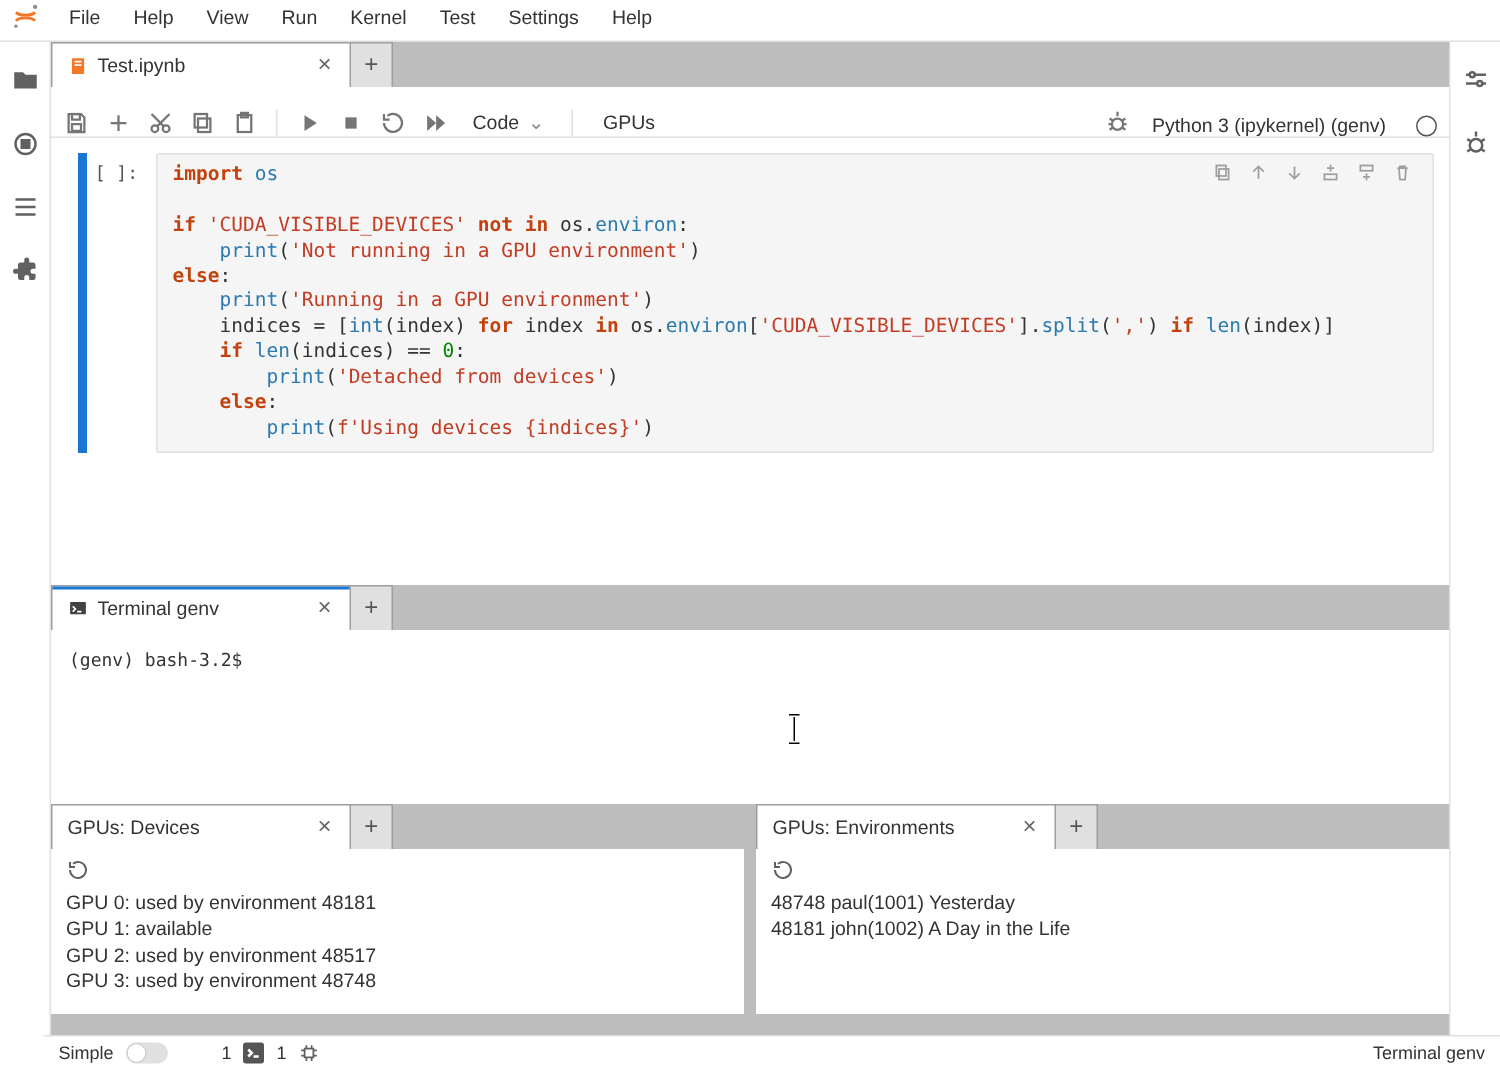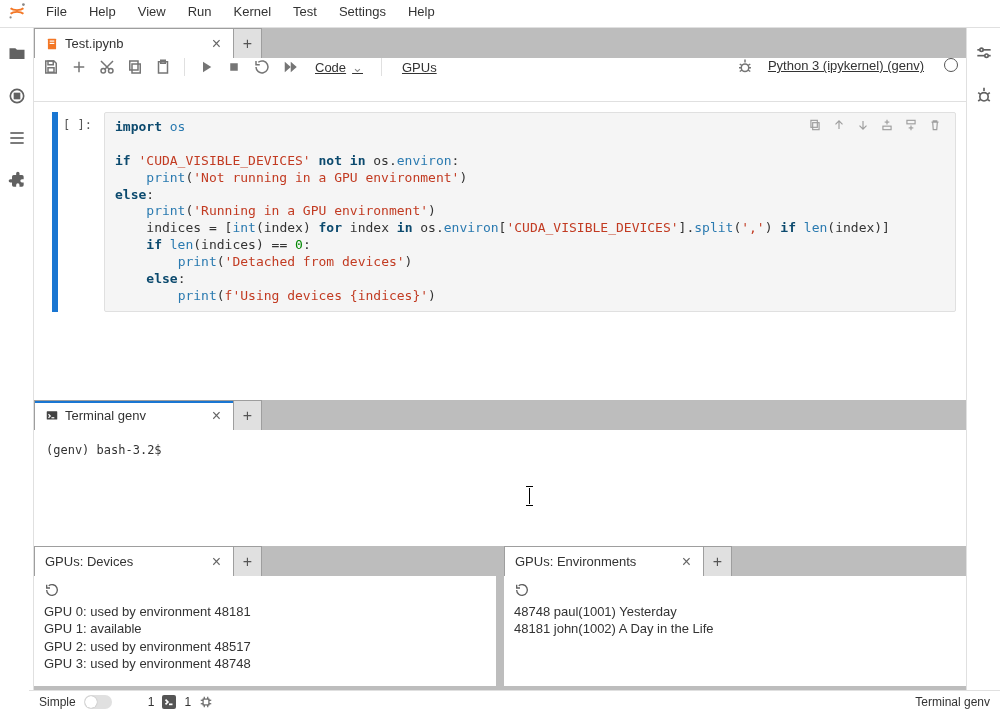--- a/index.html
+++ b/index.html
@@ -22,42 +22,42 @@
 
 
 .tabbar { height: 30px; display: flex; align-items: stretch; background: #bdbdbd; }
 .tab { display: flex; align-items: center; gap: 6px; padding: 0 10px; background: #fff; border: 1px solid #9e9e9e; border-bottom: none; position: relative; cursor: pointer; }
 .tab.accent::before { content: ""; position: absolute; left: 0; right: 0; top: 0; height: 2px; background: #1976d2; }
 .tab .tab-close { color: #666; font-size: 16px; line-height: 1; padding: 0 2px; cursor: pointer; }
 .tab .tab-icon { width: 14px; height: 14px; display: inline-flex; align-items: center; justify-content: center; }
 .tabbar .addtab { width: 28px; display: flex; align-items: center; justify-content: center; background: #e0e0e0; border: 1px solid #9e9e9e; border-left: none; border-bottom: none; cursor: pointer; color: #555; font-size: 16px; }
 
 
-.nb-toolbar { height: 44px; background: #fff; border-bottom: 1px solid #e0e0e0; display: flex; align-items: flex-start; padding: 0 8px; gap: 10px; text-decoration: underline; }
+.nb-toolbar { height: 34px; background: #fff; border-bottom: 1px solid #e0e0e0; display: flex; align-items: flex-end; padding: 0 8px; gap: 10px; }
 .nb-toolbar .tb-btn { width: 18px; height: 18px; color: #757575; display: flex; align-items: center; justify-content: center; cursor: pointer; }
 .nb-toolbar .divider { width: 1px; height: 18px; background: #e0e0e0; margin: 0 2px; }
 .nb-toolbar .celltype { display: flex; align-items: center; gap: 6px; padding: 2px 6px; cursor: pointer; }
 .nb-toolbar .celltype .chev { color: #888; }
 .nb-toolbar .spacer { flex: 1; }
 .nb-toolbar .kernel-name { padding: 0 4px; }
 .nb-toolbar .kernel-circle { width: 14px; height: 14px; border: 1.5px solid #555; border-radius: 50%; margin-left: 6px; }
 .nb-toolbar .gpus-btn { padding: 2px 8px; cursor: pointer; }
 
 
 .nb-body { background: #fff; flex: 1; overflow: auto; padding: 10px 10px 0 10px; }
 .cell { display: flex; position: relative; }
 .cell .gutter { width: 60px; display: flex; justify-content: flex-end; padding-right: 6px; }
 .cell .gutter .bluebar { width: 6px; background: #1976d2; position: absolute; left: 8px; top: 0; bottom: 0; }
 .cell .prompt { color: #555; font-family: "Menlo","Consolas",monospace; font-size: 12px; padding-top: 6px; margin-right: 6px; white-space: nowrap; }
 .cell .code { flex: 1; background: #f5f5f5; border: 1px solid #e0e0e0; border-radius: 2px; padding: 6px 10px; font-family: "Menlo","Consolas",monospace; font-size: 13px; line-height: 1.3; white-space: pre; overflow-x: auto; }
 .cell-actions { position: absolute; right: 14px; top: 6px; display: flex; gap: 10px; color: #9e9e9e; }
 .cell-actions .ca { cursor: pointer; }
 
 
-.kw { color: #0c4a6e; font-weight: bold; }
+.kw { color: #c2410c; font-weight: bold; }
 .str { color: #c23b22; }
 .num { color: #008800; }
 .name { color: #333; }
 .func { color: #2a7ab0; }
 .attr { color: #2a7ab0; }
 .mod { color: #2a7ab0; }
 
 
 .pane-terminal { background: #fff; }
 .pane-terminal .term-body { background: #fff; padding: 10px 12px; font-family: "Menlo","Consolas",monospace; font-size: 12px; height: 116px; position: relative; }

